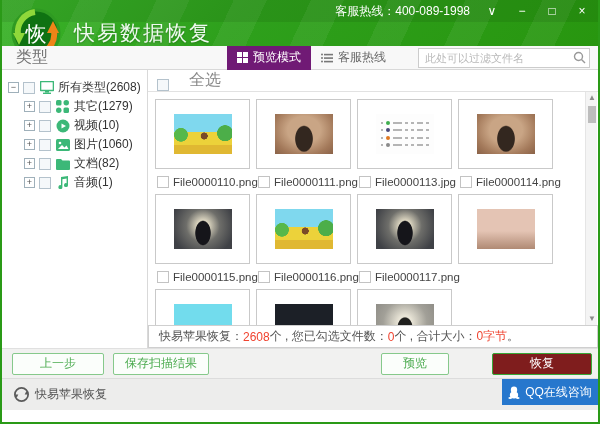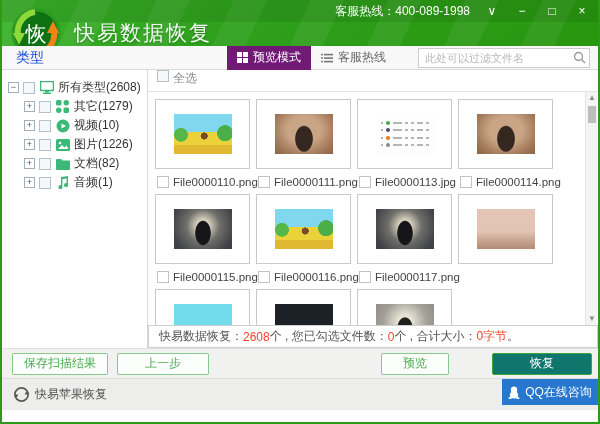--- a/index.html
+++ b/index.html
@@ -12,42 +12,42 @@
     background:repeating-linear-gradient(115deg, rgba(255,255,255,0.06) 0 30px, rgba(255,255,255,0) 30px 70px); }
   .topstrip { position:relative; height:22px; display:flex; align-items:center; justify-content:flex-end; gap:14px; padding-right:8px; background:rgba(0,0,0,0.08); }
   .hotline { color:#fff; font-size:12px; }
   .winctl { color:#fff; font-size:12px; width:16px; text-align:center; cursor:pointer; line-height:16px; }
   .brand { position:absolute; left:8px; top:7px; display:flex; align-items:center; gap:12px; }
   .logo { width:52px; height:52px; }
   .apptitle { color:#effaef; font-size:21px; letter-spacing:2px; text-shadow:0 1px 2px rgba(0,0,0,0.25); }
 
   
   .toolbar { height:24px; background:#f8f8f8; border-bottom:1px solid #d9d9d9; display:flex; align-items:center; padding:0 8px 0 14px; }
-  .panel-label { color:#1d4ed8; font-size:14px; width:128px; }
+  .panel-label { color:#737373; font-size:16px; width:128px; }
   .toolbar-spacer { flex:1; }
   .mode-btn { display:flex; align-items:center; gap:5px; font-size:12px; height:24px; padding:0 10px; cursor:pointer; }
   .mode-btn.active { background:#701a75; color:#fff; }
   .mode-btn.inactive { color:#666; background:transparent; }
   .search-wrap { position:relative; width:172px; height:20px; margin-left:22px; }
   .search-wrap input { width:100%; height:20px; border:1px solid #ccc; font-size:11px; padding:0 22px 0 6px; color:#444; outline:none; }
   .search-wrap input::placeholder { color:#b9b9b9; }
   .search-icon { position:absolute; right:4px; top:3px; }
 
   
   .content { display:flex; height:278px; }
   .tree-panel { width:146px; border-right:1px solid #d9d9d9; padding:8px 0 0 6px; font-size:12px; color:#333; overflow:hidden; }
   .tree-row { display:flex; align-items:center; gap:4px; height:19px; white-space:nowrap; cursor:default; }
   .tree-children .tree-row { padding-left:16px; }
   .toggle { width:11px; height:11px; border:1px solid #9fb0ba; background:#fff; font-size:9px; line-height:9px; text-align:center; color:#555; flex:none; cursor:pointer; }
   .cbx { width:12px; height:12px; border:1px solid #b4c2cc; background:#f5f8fa; flex:none; cursor:pointer; }
   .tree-ico { width:15px; height:14px; flex:none; display:flex; align-items:center; justify-content:center; }
   .tree-label { color:#333; }
 
   .file-panel { flex:1; display:flex; flex-direction:column; position:relative; min-width:0; }
-  .selectall-row { height:22px; display:flex; align-items:flex-start; gap:4px; padding-left:9px; border-bottom:1px solid #e2e2e2; color:#888; font-size:12px; }
+  .selectall-row { height:22px; display:flex; align-items:flex-end; gap:20px; padding-left:9px; border-bottom:1px solid #e2e2e2; color:#888; font-size:16px; }
   .grid-viewport { flex:1; overflow:hidden; position:relative; }
   .grid { display:grid; grid-template-columns:repeat(4,95px); column-gap:6px; row-gap:2px; padding:7px 0 0 7px; }
   .card { width:95px; }
   .thumb-box { width:95px; height:70px; border:1px solid #c9c9c9; background:#fff; display:flex; align-items:center; justify-content:center; }
   .thumb { width:58px; height:40px; }
   .card-label { height:20px; display:flex; align-items:center; gap:4px; padding-left:2px; margin-top:3px; }
   .card-label .cbx { border-color:#c3c3c3; background:#fff; }
   .fname { font-size:11.5px; color:#444; white-space:nowrap; }
 
   
@@ -81,21 +81,21 @@
   .scr-thumb { position:absolute; left:2px; top:14px; width:8px; height:17px; background:#bdbdbd; cursor:pointer; }
 
   
   .status-bar { height:23px; border:1px solid #cfcfcf; background:#fff; display:flex; align-items:center; font-size:12px; color:#555; padding-left:10px; white-space:nowrap; overflow:hidden; }
   .red { color:#f0432f; }
 
   
   .button-bar { height:30px; background:#f1f1f0; border-top:1px solid #e0e0e0; display:flex; align-items:center; padding:0 6px 0 10px; gap:9px; }
   .g-btn { height:22px; border:1px solid #86c98b; background:#fbfefb; color:#4cab50; font-size:12px; cursor:pointer; border-radius:2px; }
   .btn-back { width:92px; } .btn-save { width:96px; } .btn-preview { width:68px; margin-left:auto; }
-  .btn-recover { width:100px; height:22px; margin-left:34px; border:1px solid #38a838; background:#0f766e; color:#fff; font-size:12px; cursor:pointer; border-radius:2px; }
+  .btn-recover { width:100px; height:22px; margin-left:34px; border:1px solid #38a838; background:#7f1d1d; color:#fff; font-size:12px; cursor:pointer; border-radius:2px; }
 
   
   .footer { height:32px; background:#ededec; border-top:1px solid #dcdcdc; display:flex; align-items:center; padding-left:12px; position:relative; }
   .product { display:flex; align-items:center; gap:6px; font-size:12px; color:#555; }
   .qq-btn { position:absolute; right:0; top:0; height:26px; width:96px; background:#2677cd; color:#fff; font-size:12px; display:flex; align-items:center; justify-content:center; gap:5px; cursor:pointer; }
 </style>
 </head>
 <body>
 
 <div class="window">
@@ -196,21 +196,21 @@
           <div class="tree-row">
             <span class="toggle">+</span>
             <span class="cbx"></span>
             <span class="tree-ico">
               <svg width="14" height="12" viewBox="0 0 14 12">
                 <rect x="0" y="0" width="14" height="12" rx="1.5" fill="#3cb878"></rect>
                 <circle cx="4" cy="4" r="1.3" fill="#fff"></circle>
                 <path d="M2 10 L6 6 L8.5 8.5 L10.5 6.5 L12.5 10 Z" fill="#fff"></path>
               </svg>
             </span>
-            <span class="tree-label">图片(1226)</span>
+            <span class="tree-label">图片(1060)</span>
           </div>
           <div class="tree-row">
             <span class="toggle">+</span>
             <span class="cbx"></span>
             <span class="tree-ico">
               <svg width="14" height="12" viewBox="0 0 14 12">
                 <path d="M0 2 Q0 1 1 1 L5 1 L6.5 2.5 L13 2.5 Q14 2.5 14 3.5 L14 11 Q14 12 13 12 L1 12 Q0 12 0 11 Z" fill="#3cb878"></path>
               </svg>
             </span>
             <span class="tree-label">文档(82)</span>
@@ -356,34 +356,34 @@
               </div>
             </div>
           </div>
         <div class="vscroll">
           <div class="scr-btn scr-up">▲</div>
           <div class="scr-thumb"></div>
           <div class="scr-btn scr-dn">▼</div>
         </div>
       </div>
       <div class="status-bar">
-        <span>快易数据恢复：</span>
+        <span>快易苹果恢复：</span>
           <span class="red">2608</span>
           <span>个 , 您已勾选文件数：</span>
           <span class="red">0</span>
           <span>个 , 合计大小：</span>
           <span class="red">0字节</span>
           <span>。</span>
       </div>
     </div>
   </div>
 
   <div class="button-bar">
+    <button class="g-btn btn-back">上一步</button>
     <button class="g-btn btn-save">保存扫描结果</button>
-    <button class="g-btn btn-back">上一步</button>
     <button class="g-btn btn-preview">预览</button>
     <button class="btn-recover">恢复</button>
   </div>
 
   <div class="footer">
     <div class="product">
       <svg width="15" height="15" viewBox="0 0 52 52">
         <circle cx="26" cy="26" r="23" fill="none" stroke="#5a5a5a" stroke-width="6"></circle>
         <path d="M3 26 L15 26 L9 38 Z" fill="#5a5a5a"></path>
         <path d="M49 26 L37 26 L43 14 Z" fill="#5a5a5a"></path>

